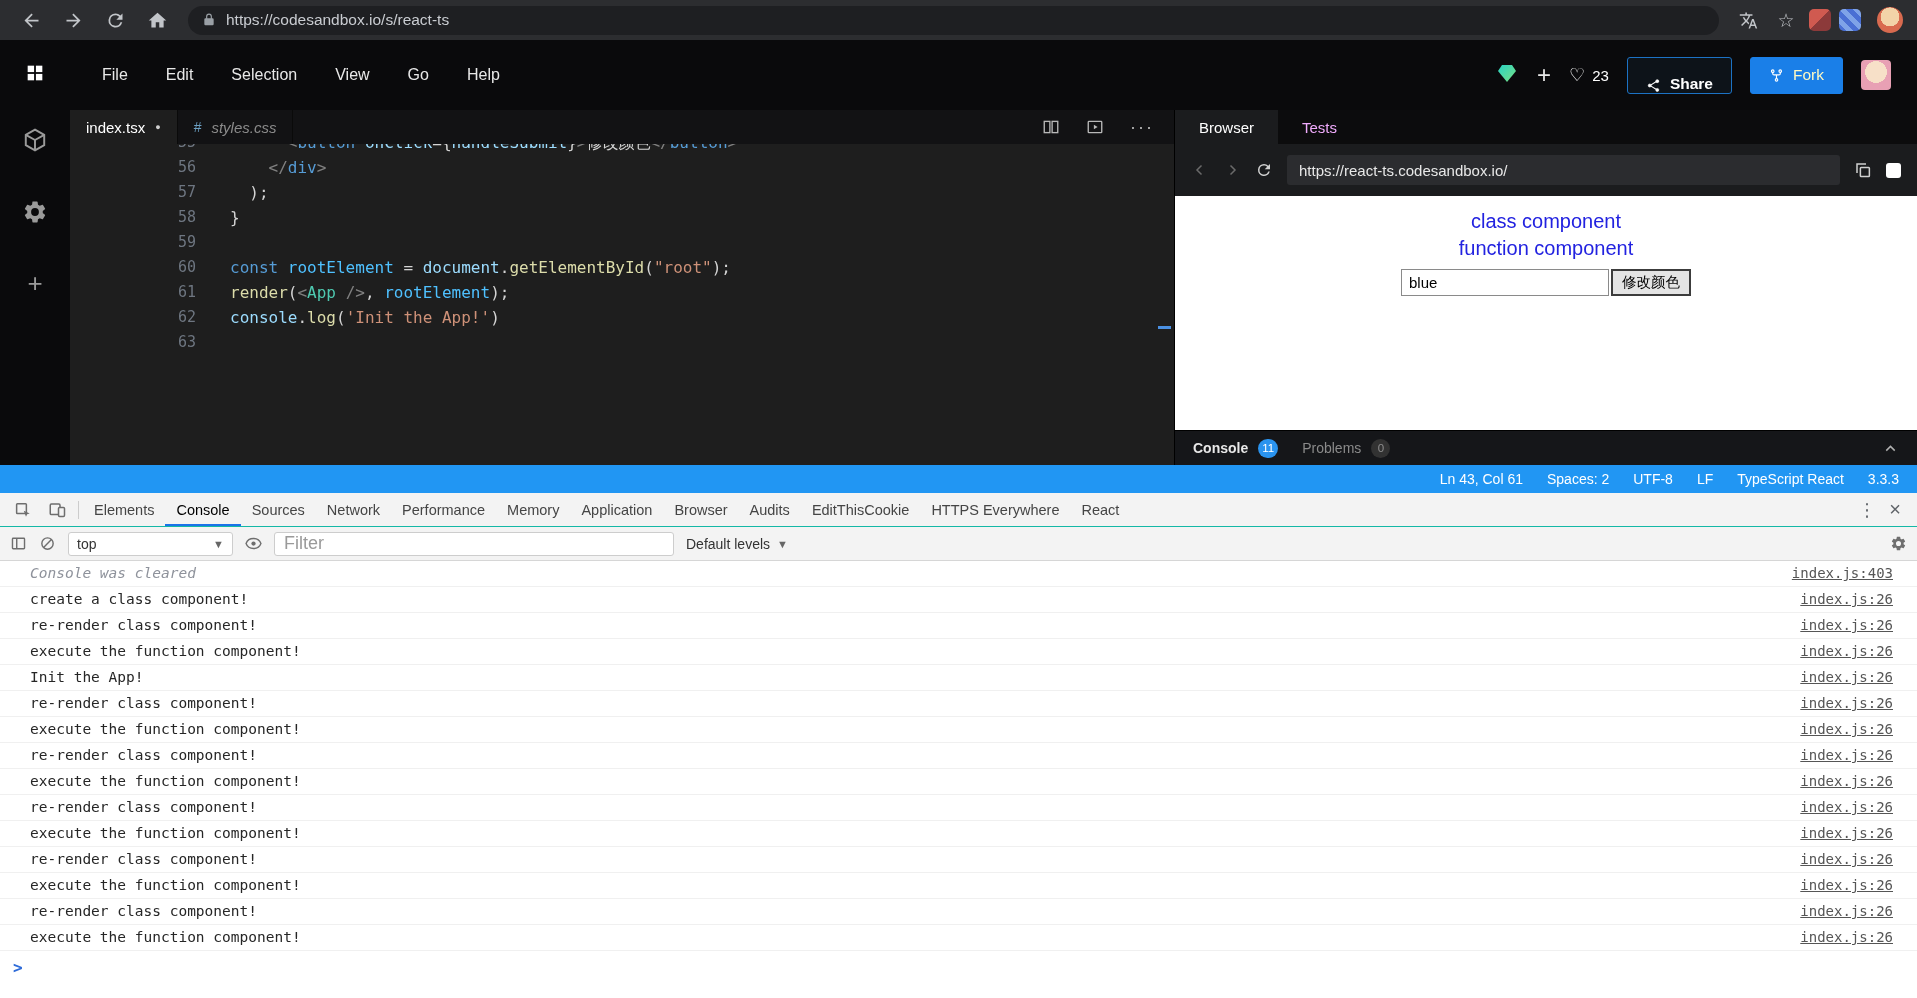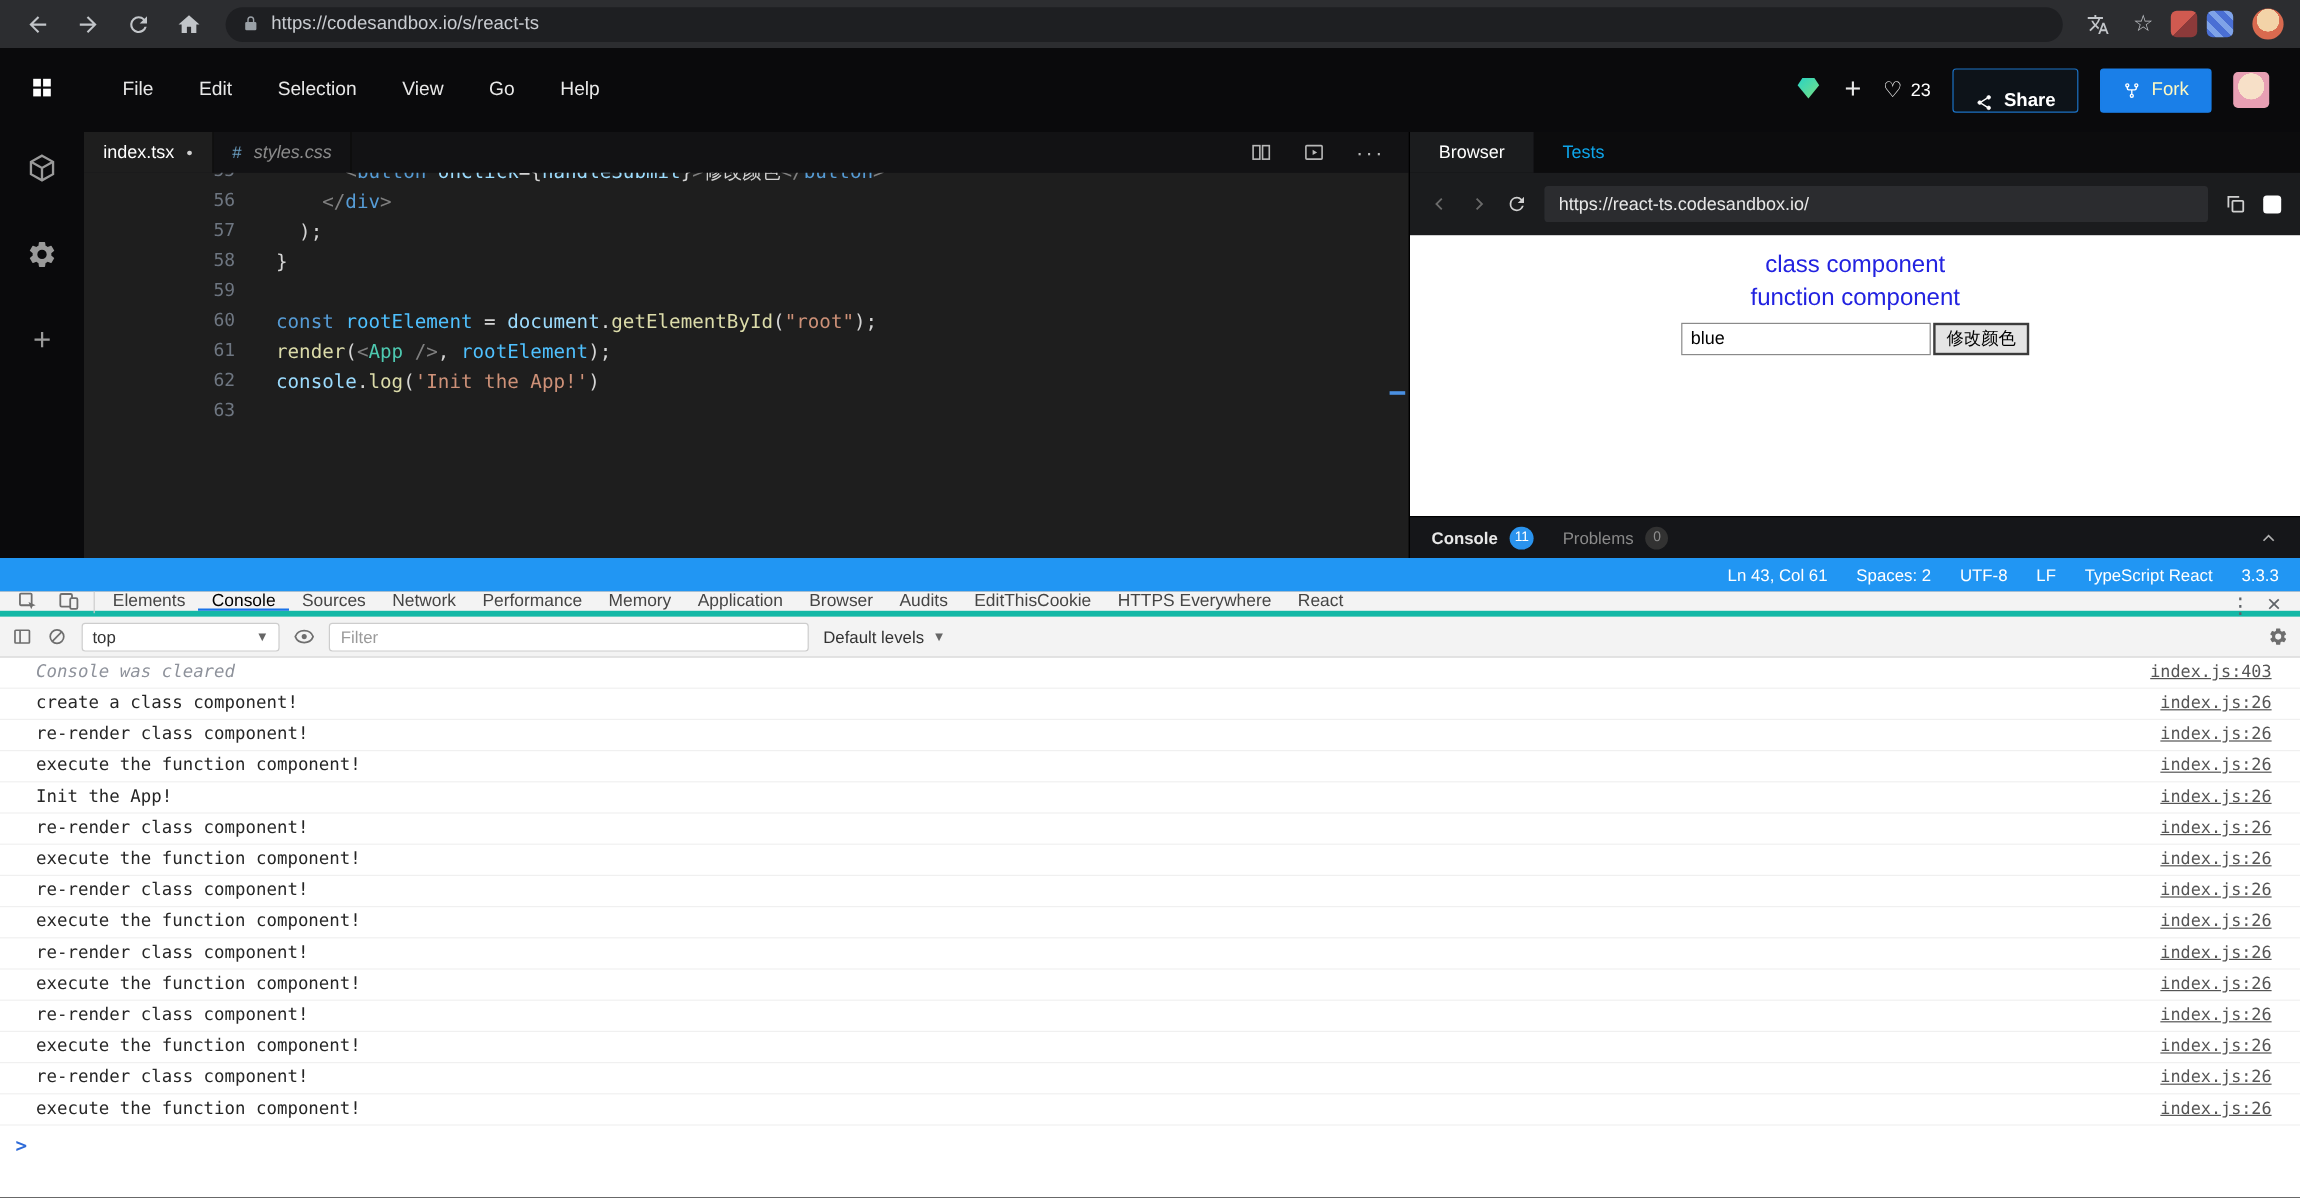--- a/index.html
+++ b/index.html
@@ -64,21 +64,21 @@
   .line-num { width:126px; flex:none; text-align:right; color:#6e7681; font-size:15px; }
   .line-content { margin-left:34px; white-space:pre; }
   .tok-plain{color:#d4d4d4} .tok-kw{color:#569cd6} .tok-var{color:#9cdcfe} .tok-cvar{color:#4fc1ff}
   .tok-fn{color:#dcdcaa} .tok-str{color:#ce9178} .tok-tag{color:#569cd6} .tok-comp{color:#4ec9b0}
   .tok-brk{color:#808080} .tok-attr{color:#9cdcfe}
   .cursor-marker { position:absolute; right:3px; top:182px; width:13px; height:3px; background:#4a90e2; }
 
   
   .preview-col { width:743px; flex:none; display:flex; flex-direction:column; background:#0c0c0d; border-left:1px solid #000; }
   .ptab-strip { height:34px; background:#0c0c0d; display:flex; flex:none; }
-  .ptab { padding:0 24px; display:flex; align-items:center; color:#0ea5e9; font-size:15px; }
+  .ptab { padding:0 24px; display:flex; align-items:center; color:#f0abfc; font-size:15px; }
   .ptab.active { background:#1b1c1e; color:#fff; }
   .pnav { height:52px; background:#1b1c1e; display:flex; align-items:center; gap:14px; padding:0 16px; flex:none; }
   .pnav-ic { color:#6a6a6a; display:flex; }
   .pnav-ic.lit { color:#d0d0d0; }
   .pnav-ic svg { width:18px; height:18px; fill:none; stroke:currentColor; stroke-width:2; }
   .pnav-ic.fill svg { fill:currentColor; stroke:none; }
   .url-box { flex:1; height:30px; background:#2b2c2f; border-radius:3px; color:#e8e8e8; font-size:15px; display:flex; align-items:center; padding:0 12px; }
   .stop-square { width:15px; height:15px; background:#fff; border-radius:3px; flex:none; }
   .pview { flex:1; background:#fff; display:flex; flex-direction:column; align-items:center; padding-top:12px; }
   .pline { color:#2222e0; font-size:20px; line-height:27px; font-weight:500; }
@@ -92,36 +92,36 @@
   .badge-gray { background:#323232; color:#8f8f8f; }
   .pc-problems { color:#8a8a8a; font-size:14px; margin-left:14px; }
   .pc-caret { margin-left:auto; color:#b0b0b0; display:flex; }
   .pc-caret svg { width:17px; height:17px; fill:none; stroke:currentColor; stroke-width:2; }
 
   
   .statusbar { height:28px; background:#2196f3; display:flex; align-items:center; justify-content:flex-end; gap:28px; padding-right:18px; color:#fff; font-size:14px; }
 
   
   .devtools { height:505px; background:#fff; display:flex; flex-direction:column; }
-  .dt-tabbar { height:21px; background:#f3f3f3; border-bottom:5px solid #14b8a6; display:flex; align-items:flex-start; padding-left:6px; flex:none; }
+  .dt-tabbar { height:34px; background:#f3f3f3; border-bottom:1px solid #14b8a6; display:flex; align-items:center; padding-left:6px; flex:none; }
   .dt-ic { width:34px; height:100%; display:flex; align-items:center; justify-content:center; color:#6e6e6e; }
   .dt-ic svg { width:18px; height:18px; }
   .dt-sep { width:1px; height:18px; background:#ccc; margin:0 4px; }
   .dt-tab { padding:0 11px; height:100%; display:flex; align-items:center; font-size:14.5px; color:#454545; }
   .dt-tab.active { color:#000; box-shadow:inset 0 -2px 0 #1a73e8; }
   .dt-right { margin-left:auto; display:flex; align-items:center; padding-right:8px; color:#5f6368; }
   .dt-kebab { font-size:18px; width:28px; text-align:center; }
   .dt-close { font-size:20px; width:28px; text-align:center; }
 
   .dt-toolbar { height:34px; background:#f3f3f3; border-bottom:1px solid #d6d6d6; display:flex; align-items:center; padding:0 10px; gap:12px; flex:none; }
   .tbtn { color:#6e6e6e; display:flex; }
   .tbtn svg { width:17px; height:17px; }
   .ctx-select { width:165px; height:24px; background:#fff; border:1px solid #cdcdcd; border-radius:3px; font-size:14px; color:#333; display:flex; align-items:center; justify-content:space-between; padding:0 8px; }
   .caret-down { font-size:11px; color:#666; }
-  .filter-input { width:400px; height:24px; background:#fff; border:1px solid #cdcdcd; border-radius:3px; padding:0 9px; font-size:14px; font-family:"Liberation Sans",sans-serif; color:#333; }
+  .filter-input { width:400px; height:24px; background:#fff; border:1px solid #cdcdcd; border-radius:3px; padding:0 9px; font-size:18px; font-family:"Liberation Sans",sans-serif; color:#333; }
   .filter-input::placeholder { color:#9a9a9a; }
   .levels { display:flex; align-items:center; gap:7px; color:#333; font-size:14px; }
   .tb-gear { margin-left:auto; }
 
   .con-list { flex:none; }
   .con-row { display:flex; justify-content:space-between; align-items:flex-start; padding:4px 24px 4px 30px; border-bottom:1px solid #f0f0f0; font-family:"DejaVu Sans Mono","Liberation Mono",monospace; font-size:14.5px; line-height:17px; color:#262626; min-height:26px; }
   .con-row.muted .con-text { color:#8e929b; font-style:italic; }
   .con-src { color:#555; text-decoration:underline; font-size:14px; white-space:nowrap; margin-left:20px; }
   .con-prompt { padding:7px 0 0 13px; color:#2e6bd8; font-family:"DejaVu Sans Mono",monospace; font-size:16px; font-weight:bold; }
 </style>

